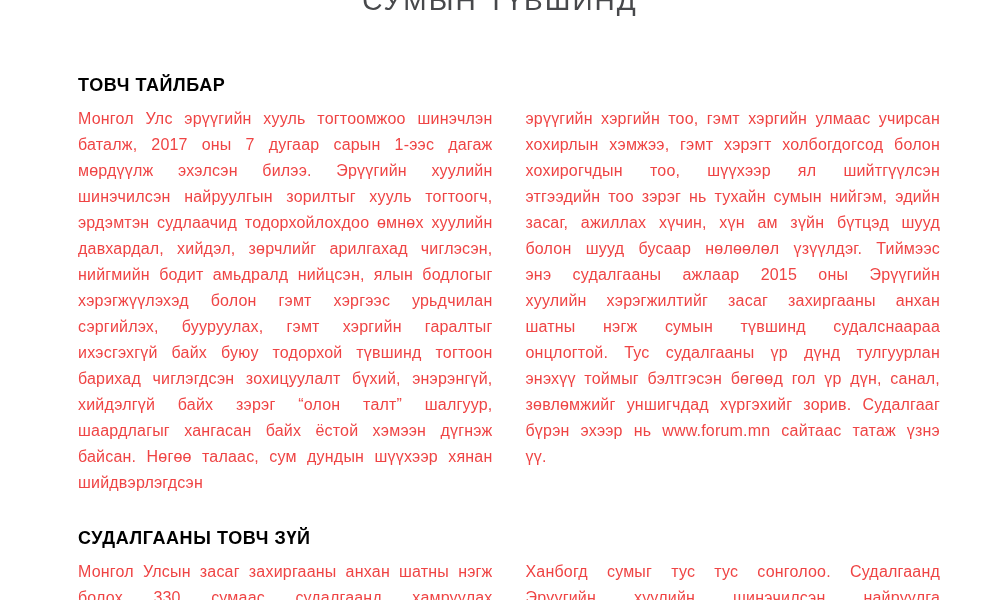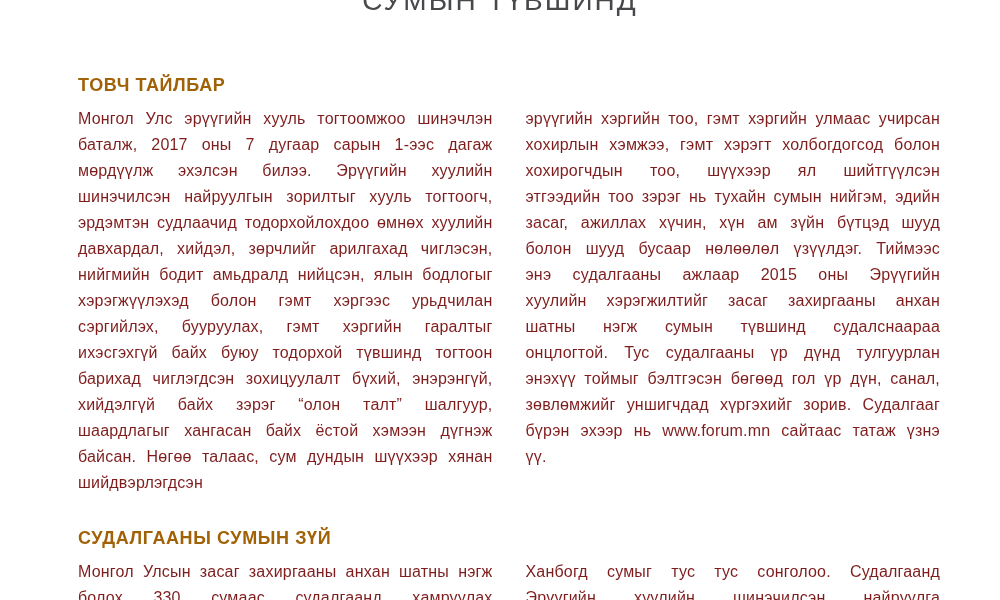--- a/index.html
+++ b/index.html
@@ -35,21 +35,21 @@
   }
   .content {
     margin: 0 60px 0 78px;
   }
   .section-heading {
     margin: 0 0 10px 0;
     font-size: 18px;
     line-height: 22px;
     font-weight: 600;
     letter-spacing: 0.6px;
-    color: #a16207;
+    color: #000000;
   }
   .section-1 {
     padding-top: 74px;
   }
   .section-2 {
     position: absolute;
     top: 527px;
     left: 78px;
     right: 60px;
   }
@@ -58,21 +58,21 @@
     gap: 33px;
   }
   .col {
     flex: 1 1 0;
     margin: 0;
     text-align: justify;
     font-size: 16px;
     line-height: 26px;
     letter-spacing: 0.2px;
     word-spacing: 3px;
-    color: #7f1d1d;
+    color: #ef4444;
   }
   .justify-all {
     text-align-last: justify;
   }
 </style>
 </head>
 <body>
 
 <div class="page">
 
@@ -82,21 +82,21 @@
 
     <section class="section-1">
       <h2 class="section-heading">ТОВЧ ТАЙЛБАР</h2>
       <div class="columns">
         <p class="col justify-all">Монгол Улс эрүүгийн хууль тогтоомжоо шинэчлэн баталж, 2017 оны 7 дугаар сарын 1-ээс дагаж мөрдүүлж эхэлсэн билээ. Эрүүгийн хуулийн шинэчилсэн найруулгын зорилтыг хууль тогтоогч, эрдэмтэн судлаачид тодорхойлохдоо өмнөх хуулийн давхардал, хийдэл, зөрчлийг арилгахад чиглэсэн, нийгмийн бодит амьдралд нийцсэн, ялын бодлогыг хэрэгжүүлэхэд болон гэмт хэргээс урьдчилан сэргийлэх, бууруулах, гэмт хэргийн гаралтыг ихэсгэхгүй байх буюу тодорхой түвшинд тогтоон барихад чиглэгдсэн зохицуулалт бүхий, энэрэнгүй, хийдэлгүй байх зэрэг “олон талт” шалгуур, шаардлагыг хангасан байх ёстой хэмээн дүгнэж байсан. Нөгөө талаас, сум дундын шүүхээр хянан шийдвэрлэгдсэн</p>
         <p class="col">эрүүгийн хэргийн тоо, гэмт хэргийн улмаас учирсан хохирлын хэмжээ, гэмт хэрэгт холбогдогсод болон хохирогчдын тоо, шүүхээр ял шийтгүүлсэн этгээдийн тоо зэрэг нь тухайн сумын нийгэм, эдийн засаг, ажиллах хүчин, хүн ам зүйн бүтцэд шууд болон шууд бусаар нөлөөлөл үзүүлдэг. Тиймээс энэ судалгааны ажлаар 2015 оны Эрүүгийн хуулийн хэрэгжилтийг засаг захиргааны анхан шатны нэгж сумын түвшинд судалснаараа онцлогтой. Тус судалгааны үр дүнд тулгуурлан энэхүү тоймыг бэлтгэсэн бөгөөд гол үр дүн, санал, зөвлөмжийг уншигчдад хүргэхийг зорив. Судалгааг бүрэн эхээр нь www.forum.mn сайтаас татаж үзнэ үү.</p>
       </div>
     </section>
 
     <section class="section-2">
-      <h2 class="section-heading">СУДАЛГААНЫ СУМЫН ЗҮЙ</h2>
+      <h2 class="section-heading">СУДАЛГААНЫ ТОВЧ ЗҮЙ</h2>
       <div class="columns">
         <p class="col justify-all">Монгол Улсын засаг захиргааны анхан шатны нэгж болох 330 сумаас судалгаанд хамруулах</p>
         <p class="col justify-all">Ханбогд сумыг тус тус сонголоо. Судалгаанд Эрүүгийн хуулийн шинэчилсэн найруулга</p>
       </div>
     </section>
 
   </div>
 </div>
 
 </body></html>

